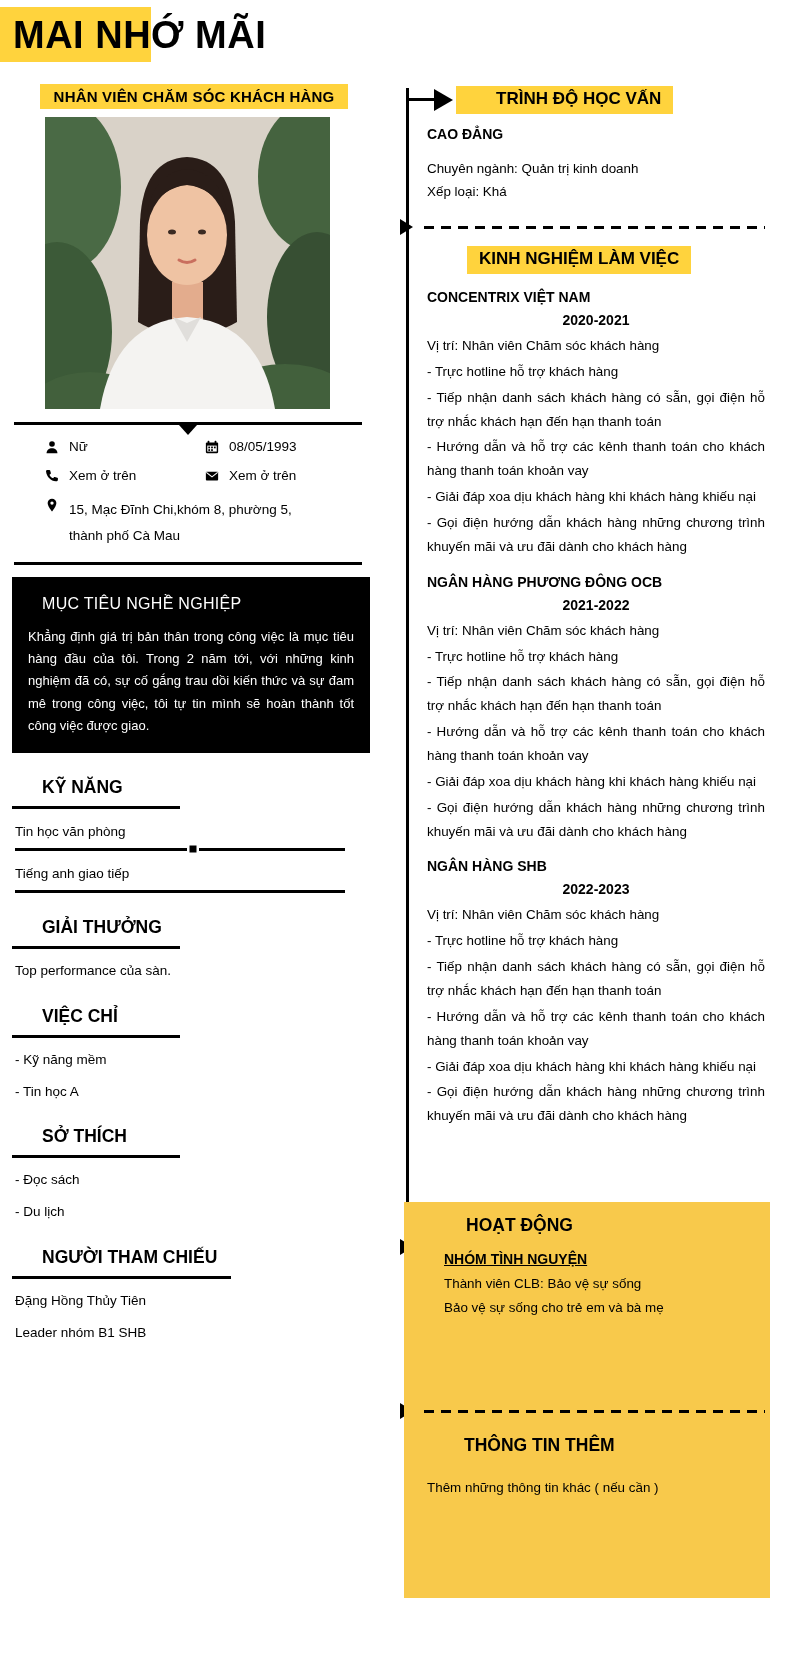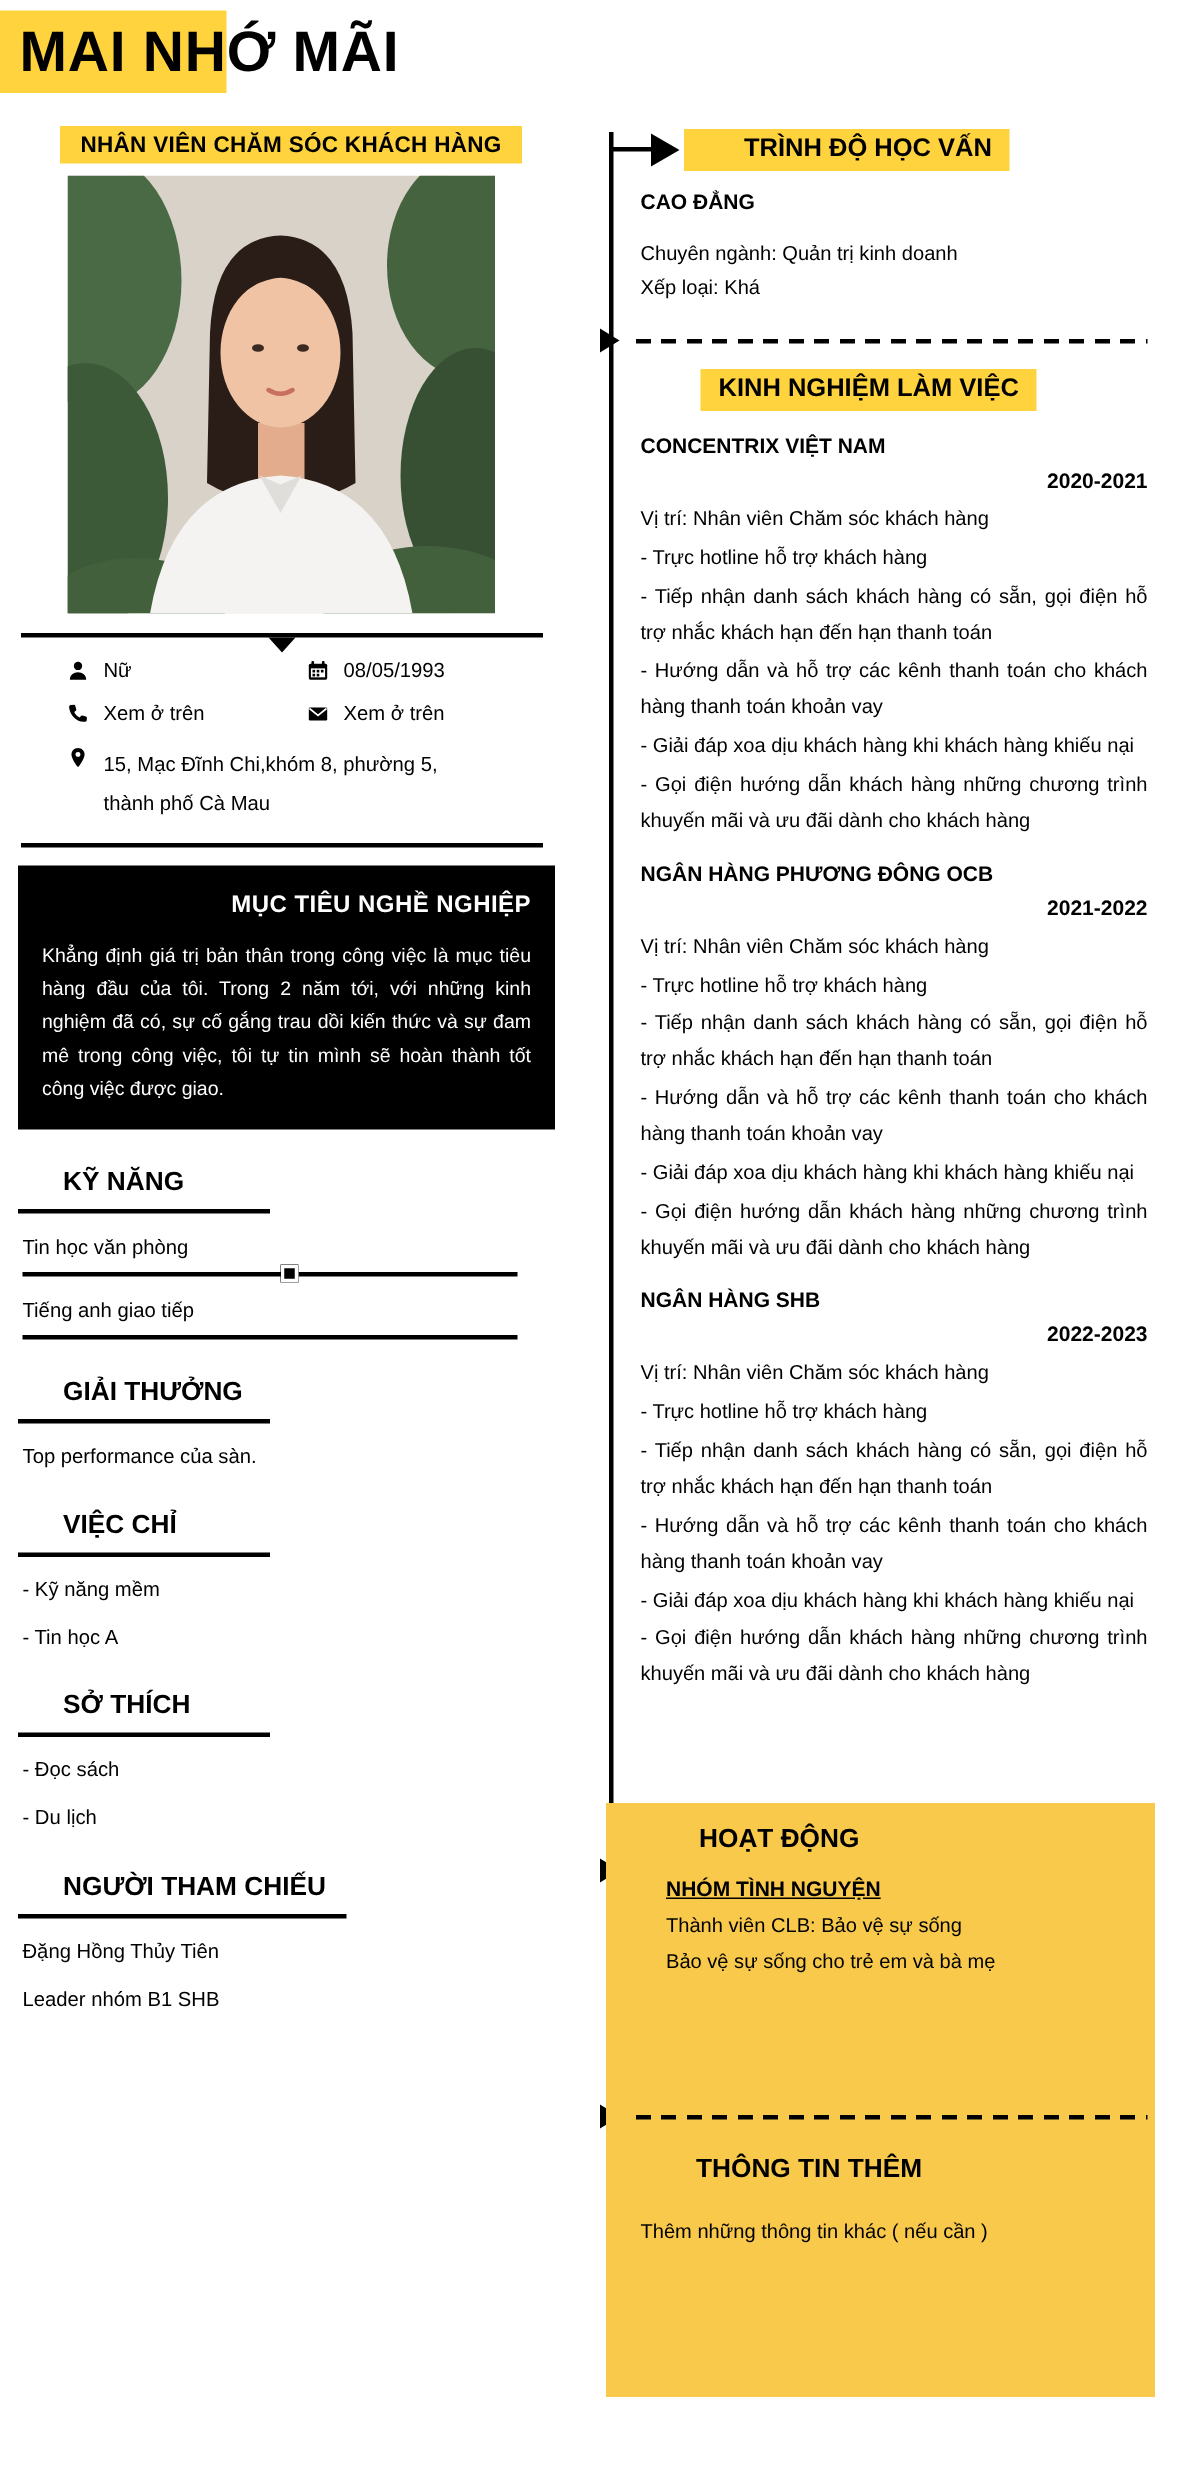--- a/index.html
+++ b/index.html
@@ -27,21 +27,21 @@
   .tri-down{position:absolute;left:50%;top:0;margin-left:-9px;width:0;height:0;
             border-left:9px solid transparent;border-right:9px solid transparent;border-top:10px solid var(--ink);}
   .info-block{margin-top:12px;}
   .info-row{display:flex;padding-left:33px;margin-top:14px;font-size:13.5px;}
   .info-item{display:flex;gap:10px;align-items:flex-start;}
   .info-item.w1{flex:0 0 160px;}
   .ico{width:14px;height:14px;fill:var(--ink);flex:0 0 14px;margin-top:1px;}
   .addr span{display:inline-block;width:240px;line-height:1.95;}
   .divider-plain{margin-top:12px;}
   .objective-box{margin-top:12px;background:#000;color:#fff;padding:16px;width:358px;}
-  .objective-title{font-size:16px;font-weight:bold;margin:2px 0 13px 14px;letter-spacing:.3px;text-align:right;}
+  .objective-title{font-size:16px;font-weight:normal;margin:2px 0 13px 14px;letter-spacing:.3px;}
   .objective-body{font-size:13px;line-height:1.72;text-align:justify;}
   .l-section{margin-top:24px;}
   .l-heading{display:inline-block;font-size:17.5px;font-weight:bold;border-bottom:3px solid var(--ink);
              padding:0 14px 8px 30px;min-width:168px;}
   .l-item{font-size:13.5px;margin-top:12px;padding-left:3px;line-height:1.5;}
   .skill{margin-top:15px;padding-left:3px;}
   .skill-label{font-size:13.5px;}
   .skill-line{position:relative;margin-top:9px;height:3px;background:var(--ink);width:330px;}
   .skill-knob{position:absolute;top:-5px;width:12px;height:12px;background:var(--ink);
               box-shadow:inset 0 0 0 2.5px #fff, inset 0 0 0 5px #000;}
@@ -69,21 +69,21 @@
   .r-header{display:inline-block;background:var(--hl);padding:3px 12px 5px;font-size:17px;font-weight:bold;}
   .edu-section{position:absolute;left:404px;top:86px;width:366px;}
   .edu-section .r-header{margin-left:52px;padding-left:40px;}
   .edu-body{margin-top:12px;padding-left:23px;font-size:13.4px;}
   .edu-degree{font-weight:bold;font-size:14px;margin-bottom:15px;}
   .edu-line{line-height:1.75;}
   .exp-section{position:absolute;left:404px;top:246px;width:366px;padding:0 5px 0 23px;}
   .exp-section .r-header{margin-left:40px;}
   .job{margin-top:15px;}
   .job-company{font-size:14px;font-weight:bold;}
-  .job-period{font-size:14px;font-weight:bold;text-align:right;margin-top:7px;}
+  .job-period{font-size:14px;font-weight:bold;text-align:center;margin-top:7px;}
   .job-line{font-size:13.4px;line-height:1.78;text-align:justify;margin-top:2px;}
   .job .job-line:first-of-type{margin-top:6px;}
 
   .activities-panel{position:absolute;left:404px;top:1202px;width:366px;height:396px;
                     background:var(--panel);padding:13px 40px;z-index:1;}
   .act-title{font-size:17.5px;font-weight:bold;margin-left:22px;}
   .act-subtitle{font-size:14px;font-weight:bold;margin-top:15px;text-decoration:underline;}
   .act-line{font-size:13.4px;line-height:1.8;margin-top:5px;}
   .act-line + .act-line{margin-top:0;}
 

